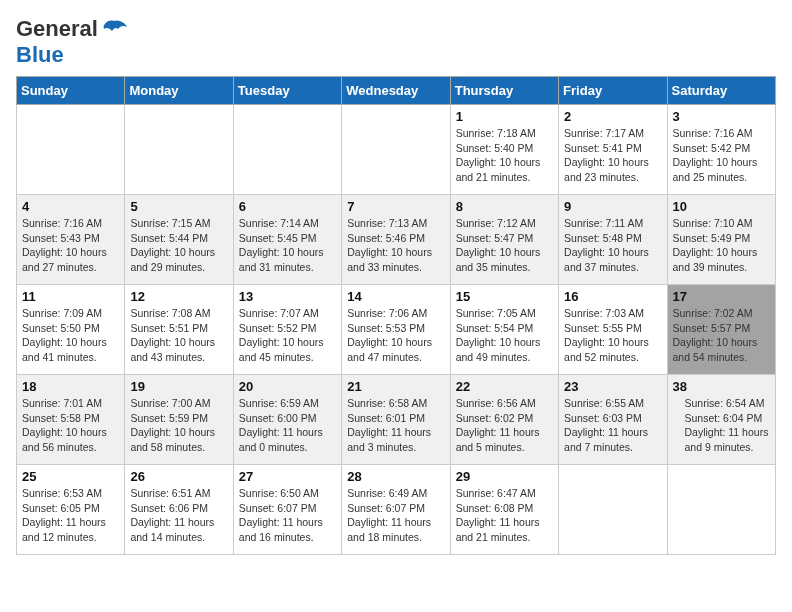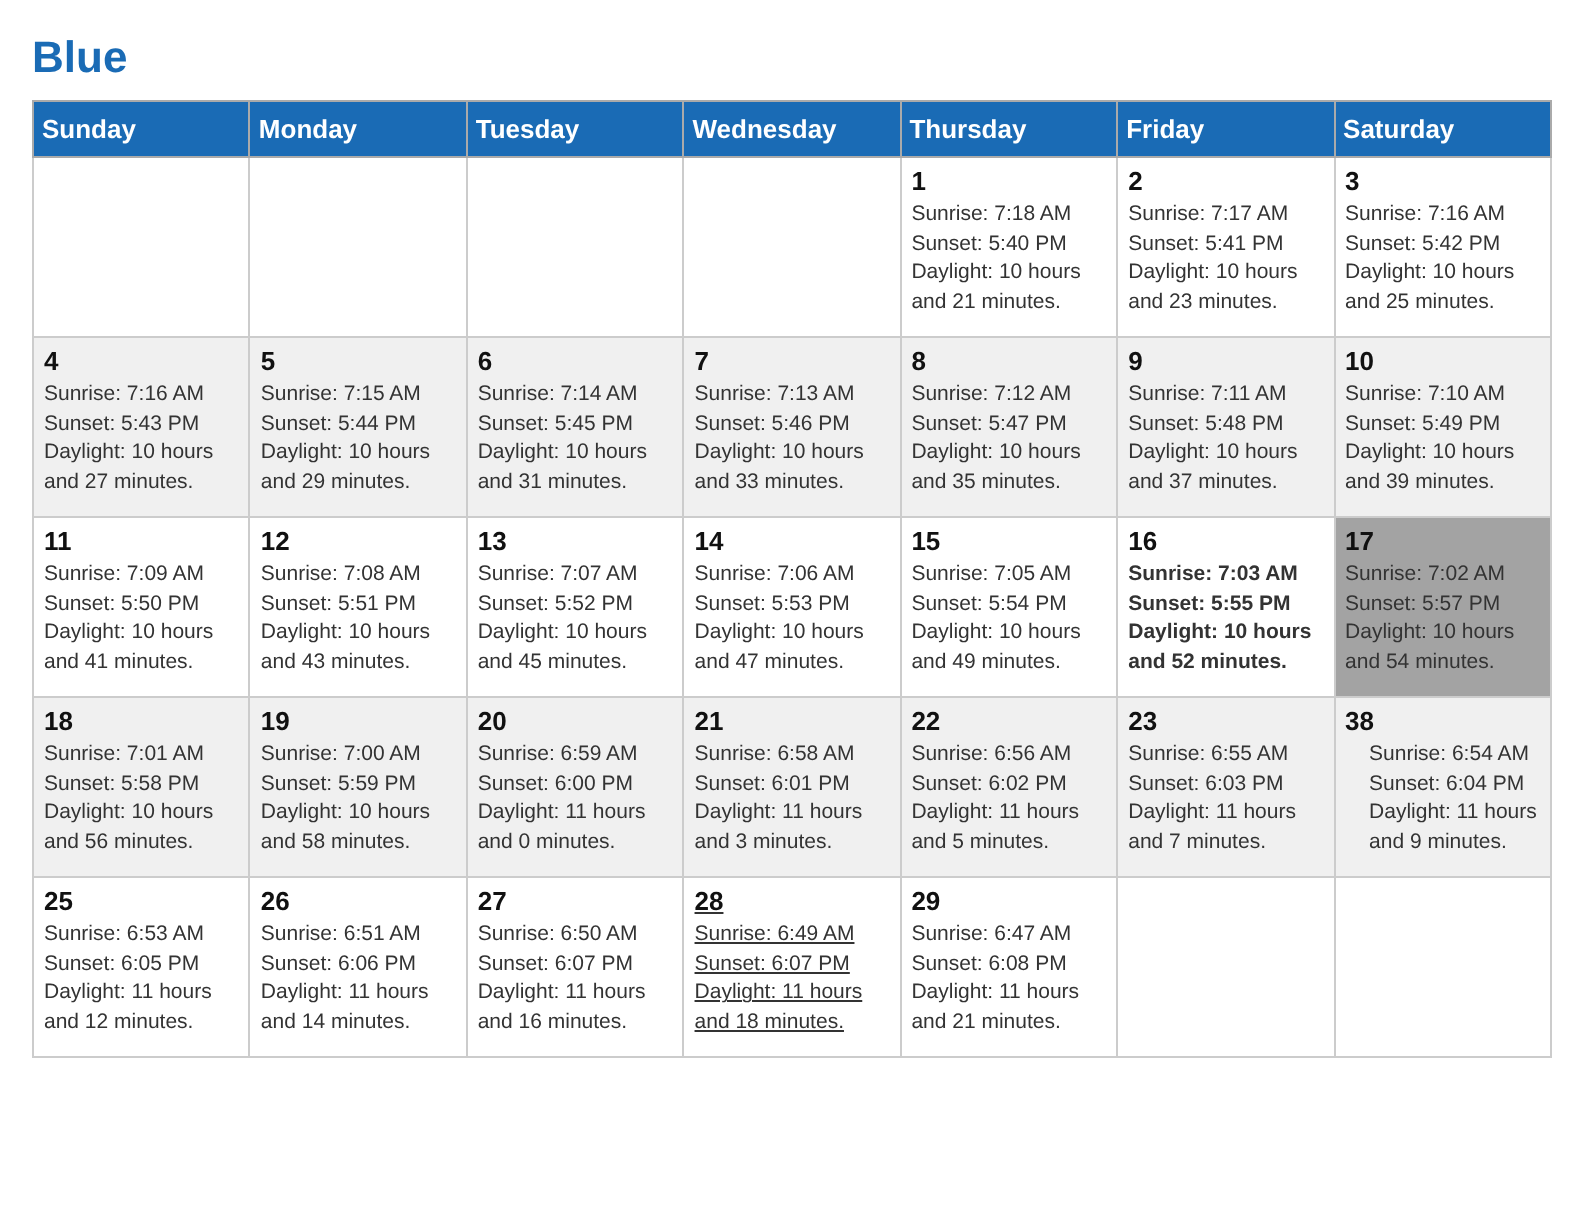--- a/index.html
+++ b/index.html
@@ -76,20 +76,26 @@
     }
     .empty-cell {
       background-color: inherit;
     }
   </style>
 </head>
 <body>
 
 <div class="header-area">
   <div class="logo">
+    <div class="logo-line1">
+      <span style="font-size:22px;font-weight:bold;color:#333;">General</span>
+      <svg width="28" height="20" viewBox="0 0 28 20">
+        <path d="M14 2 C18 0, 26 4, 27 8 C24 6, 20 7, 18 10 C16 8, 14 9, 12 12 C10 9, 6 8, 4 10 C2 6, 8 0, 14 2Z" fill="#1a6bb5"></path>
+      </svg>
+    </div>
     <div>
       <span style="font-size:22px;font-weight:bold;color:#1a6bb5;">Blue</span>
     </div>
   </div>
   <div class="title-area">
     <div class="month-title"></div>
     <div class="location-title"></div>
   </div>
 </div>
 
@@ -215,21 +221,21 @@
         </td>
         <td style="background-color: rgb(255, 255, 255);">
           <div class="day-number">15</div>
           <div class="day-info" style="white-space: pre-line;">Sunrise: 7:05 AM
 Sunset: 5:54 PM
 Daylight: 10 hours
 and 49 minutes.</div>
         </td>
         <td style="background-color: rgb(255, 255, 255);">
           <div class="day-number">16</div>
-          <div class="day-info" style="white-space: pre-line; font-weight: bold;">Sunrise: 7:03 AM
+          <div class="day-info" style="white-space: pre-line;">Sunrise: 7:03 AM
 Sunset: 5:55 PM
 Daylight: 10 hours
 and 52 minutes.</div>
         </td>
         <td style="background-color: #a3a3a3;">
           <div class="day-number">17</div>
           <div class="day-info" style="white-space: pre-line;">Sunrise: 7:02 AM
 Sunset: 5:57 PM
 Daylight: 10 hours
 and 54 minutes.</div>
@@ -301,21 +307,21 @@
 Daylight: 11 hours
 and 14 minutes.</div>
         </td>
         <td style="background-color: rgb(255, 255, 255);">
           <div class="day-number">27</div>
           <div class="day-info" style="white-space: pre-line;">Sunrise: 6:50 AM
 Sunset: 6:07 PM
 Daylight: 11 hours
 and 16 minutes.</div>
         </td>
-        <td style="background-color: rgb(255, 255, 255); text-decoration: underline;">
+        <td style="background-color: rgb(255, 255, 255);">
           <div class="day-number">28</div>
           <div class="day-info" style="white-space: pre-line;">Sunrise: 6:49 AM
 Sunset: 6:07 PM
 Daylight: 11 hours
 and 18 minutes.</div>
         </td>
         <td style="background-color: rgb(255, 255, 255);">
           <div class="day-number">29</div>
           <div class="day-info" style="white-space: pre-line;">Sunrise: 6:47 AM
 Sunset: 6:08 PM

